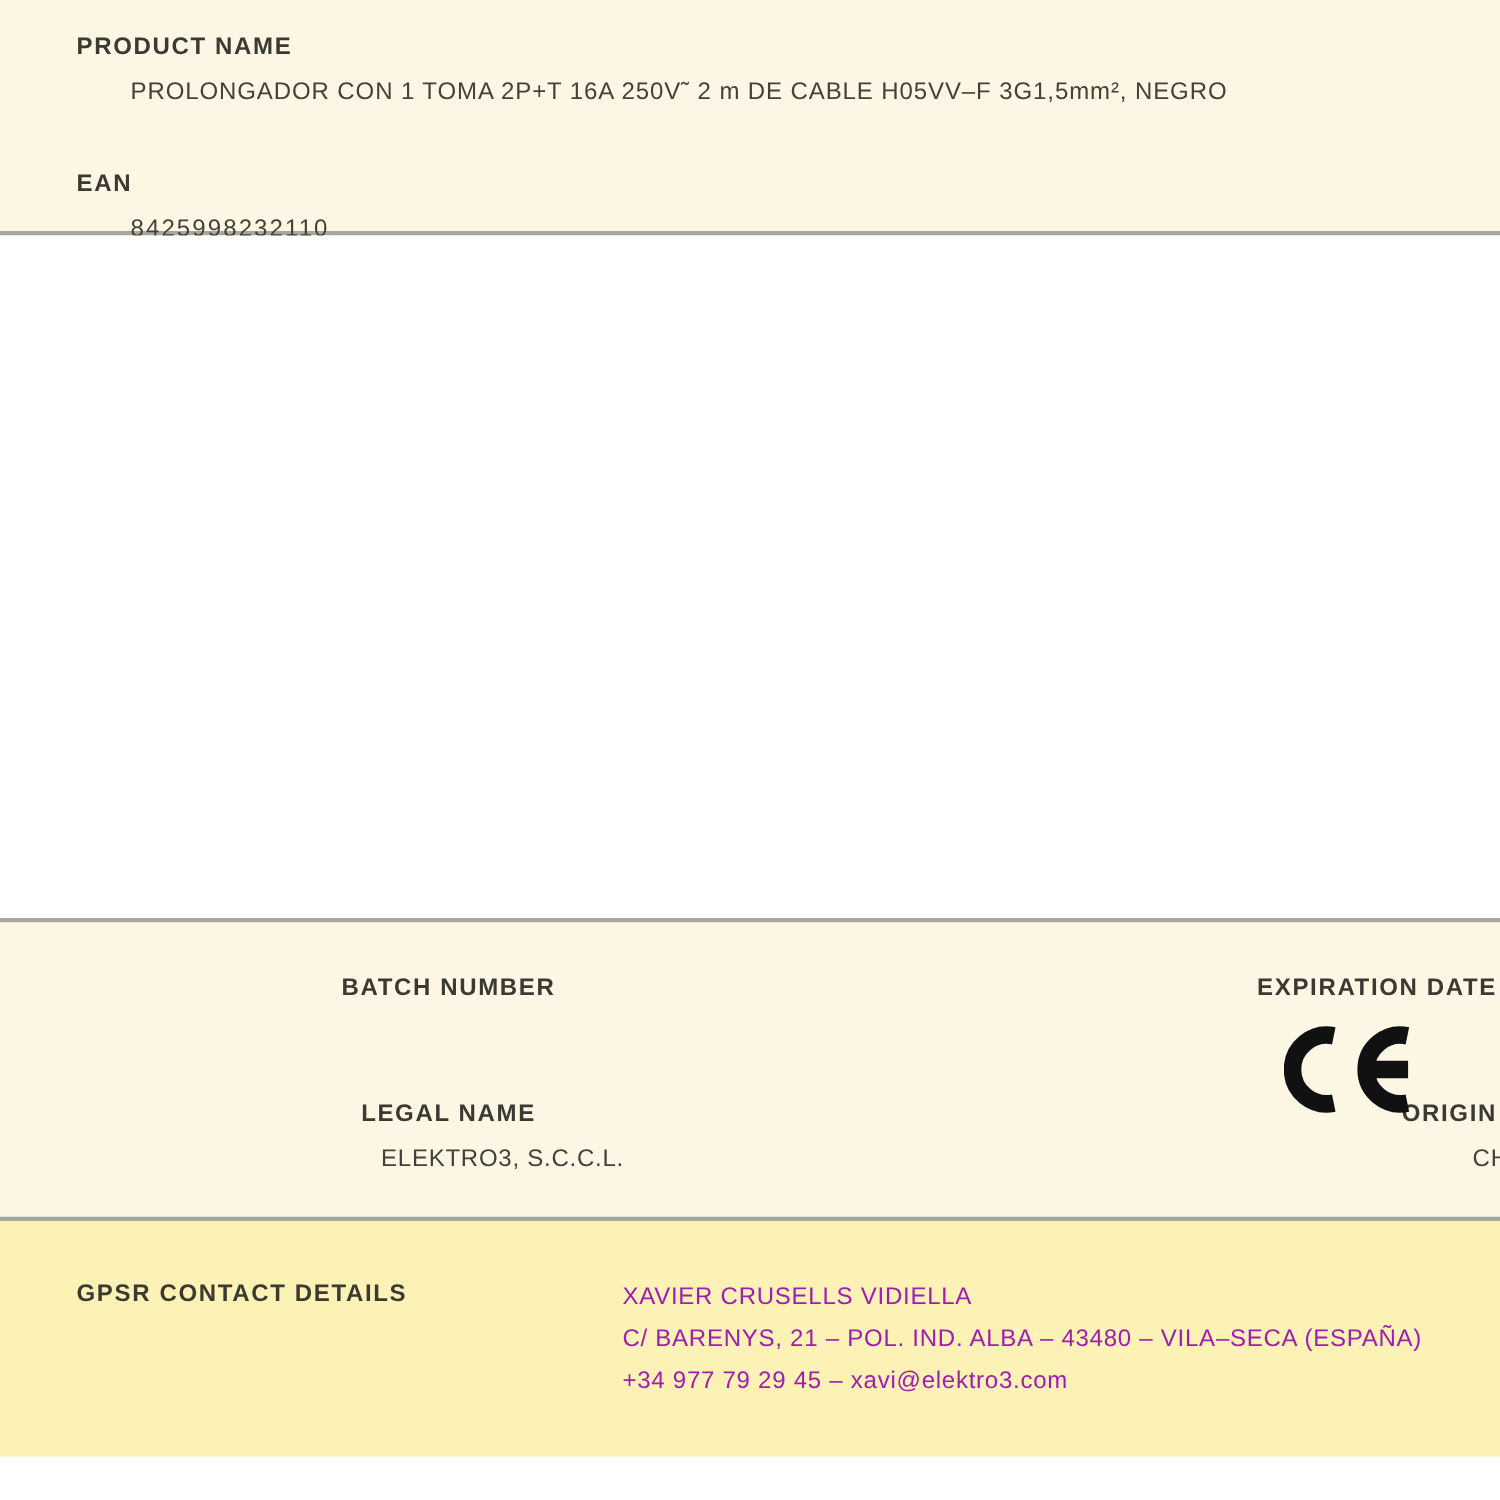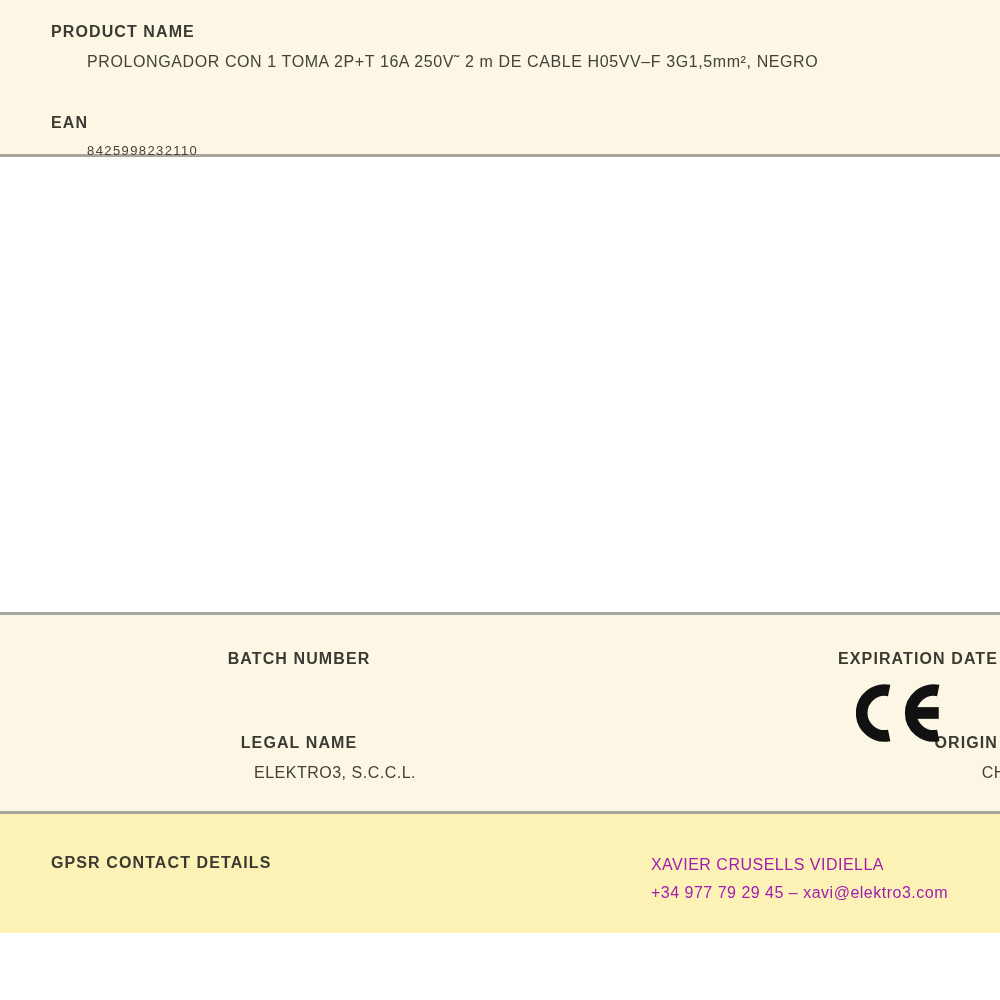--- a/index.html
+++ b/index.html
@@ -9,37 +9,37 @@
     font-family:"Liberation Sans","DejaVu Sans",sans-serif;
     color:#3e3c35;
     overflow:hidden;
     background:#ffffff;
   }
   .sec{position:relative;width:100%;box-sizing:border-box;}
   .sec-top{height:154px;background:#fcf7e5;}
   .rule{height:3px;background:#a8a79d;width:100%;}
   .sec-image{height:455px;background:#ffffff;}
   .sec-details{height:196px;background:#fcf7e5;}
-  .sec-contact{height:119px;background:#fcf2b6;}
+  .sec-contact{height:157px;background:#fcf2b6;}
 
   .label{
     font-weight:700;font-size:16px;line-height:1;
     letter-spacing:1.1px;color:#3b3932;
   }
   .value{
     font-weight:400;font-size:16px;line-height:1.2;
     letter-spacing:0.5px;color:#434139;margin-left:36px;
   }
   .abs{position:absolute;}
 
   
   .f-name-label{left:51px;top:24px;}
   .f-name-value{left:51px;top:52px;letter-spacing:0.6px;}
   .f-ean-label{left:51px;top:115px;}
-  .f-ean-value{left:51px;top:143px;letter-spacing:1.4px;font-size:13px;}
+  .f-ean-value{left:51px;top:143px;letter-spacing:1.4px;font-size:16px;}
 
   
   .col-left{left:0;width:598px;text-align:center;}
   .col-right{left:402px;width:596px;text-align:right;}
   .row-top{top:36px;}
   .row-mid-label{top:120px;}
   .row-mid-value{top:148px;}
   .ce-mark{left:856px;top:69px;width:86px;height:62px;}
 
   
@@ -89,17 +89,18 @@
       </g>
     </svg>
   </section>
 
   <div class="rule"></div>
 
   <section class="sec sec-contact">
     <div class="abs label gpsr-label">GPSR CONTACT DETAILS</div>
     <div class="abs contact-block">
       <div>XAVIER CRUSELLS VIDIELLA</div>
+      <div>C/ BARENYS, 21 – POL. IND. ALBA – 43480 – VILA–SECA (ESPAÑA)</div>
       <div>+34 977 79 29 45 – xavi@elektro3.com</div>
     </div>
   </section>
 
 </div>
 
 </body></html>

